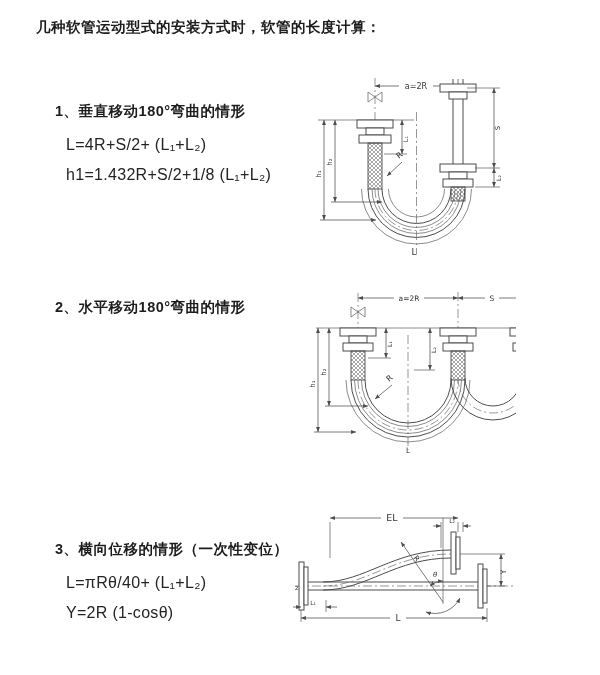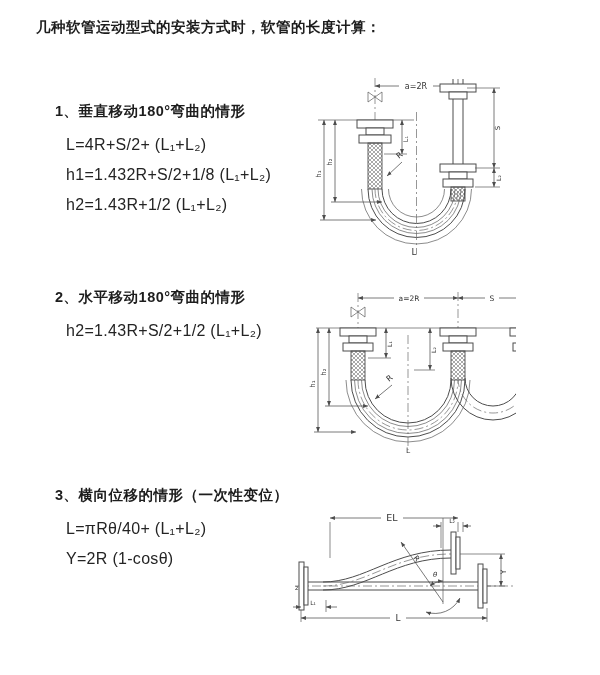--- a/index.html
+++ b/index.html
@@ -6,22 +6,22 @@
   .page{
     position:relative;width:516px;height:675px;background:#ffffff;overflow:hidden;
     font-family:"Liberation Sans","DejaVu Sans",sans-serif;color:#222;
   }
   .title{
     position:absolute;left:36px;top:18px;font-size:14.5px;font-weight:bold;
     letter-spacing:0.5px;color:#1d1d1d;
   }
   .section{position:absolute;}
   .sec1{left:46px;top:102px;}
-  .sec2{left:46px;top:288px;}
-  .sec3{left:46px;top:486px;}
+  .sec2{left:46px;top:298px;}
+  .sec3{left:46px;top:540px;}
   .heading{font-size:14.5px;font-weight:bold;letter-spacing:0.5px;color:#1d1d1d;margin:0 0 9px 9px;}
   .formula{font-size:16px;color:#242424;letter-spacing:0.3px;line-height:30px;padding-left:20px;white-space:nowrap;}
   .diagram{position:absolute;}
   .d1{left:312px;top:62px;}
   .d2{left:308px;top:280px;}
   .d3{left:293px;top:506px;}
   svg text{fill:#333;font-family:"DejaVu Sans","Liberation Sans",sans-serif;}
   .ln{stroke:#4d4d4d;stroke-width:1;fill:none;}
   .thin{stroke:#5a5a5a;stroke-width:0.7;fill:none;}
   .dim{stroke:#4d4d4d;stroke-width:0.75;fill:none;}
@@ -44,26 +44,24 @@
       </pattern>
     </defs>
   </svg>
 
   <div class="title">几种软管运动型式的安装方式时，软管的长度计算：</div>
 
   <div class="section sec1">
     <div class="heading">1、垂直移动180°弯曲的情形</div>
     <div class="formula">L=4R+S/2+ (L₁+L₂)</div>
     <div class="formula">h1=1.432R+S/2+1/8 (L₁+L₂)</div>
-    <div class="formula">h2=1.43R+1/2 (L₁+L₂)</div>
   </div>
 
   <div class="section sec2">
     <div class="heading">2、水平移动180°弯曲的情形</div>
-    <div class="formula">h2=1.43R+S/2+1/2 (L₁+L₂)</div>
   </div>
 
   <div class="section sec3">
     <div class="heading">3、横向位移的情形（一次性变位）</div>
     <div class="formula">L=πRθ/40+ (L₁+L₂)</div>
     <div class="formula">Y=2R (1-cosθ)</div>
   </div>
 
   <svg class="diagram d1" width="280" height="198" viewBox="0 0 280 198">
 

